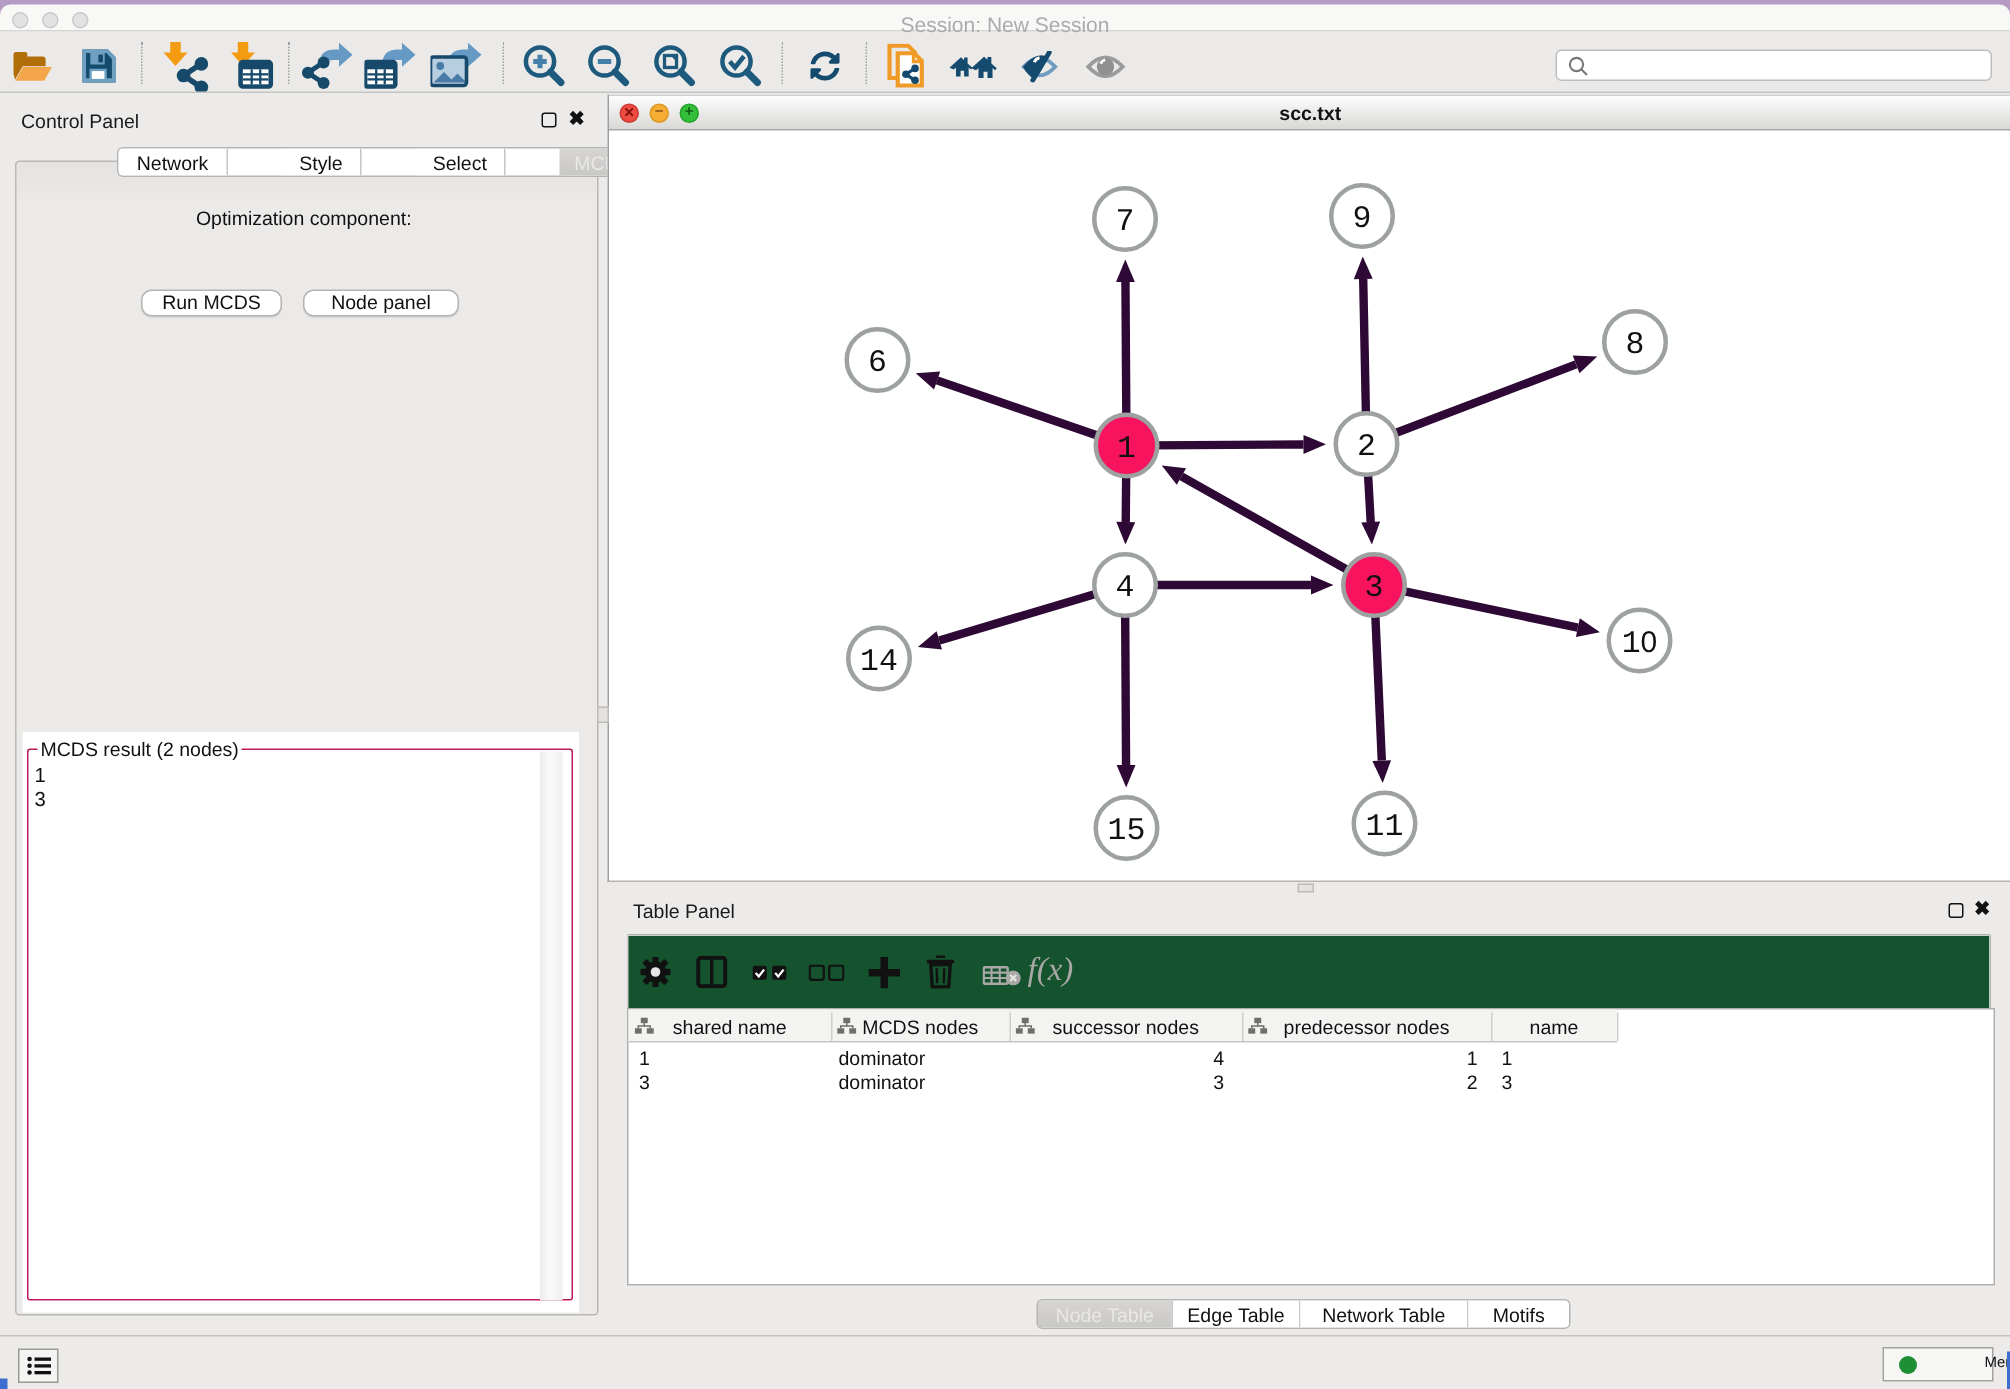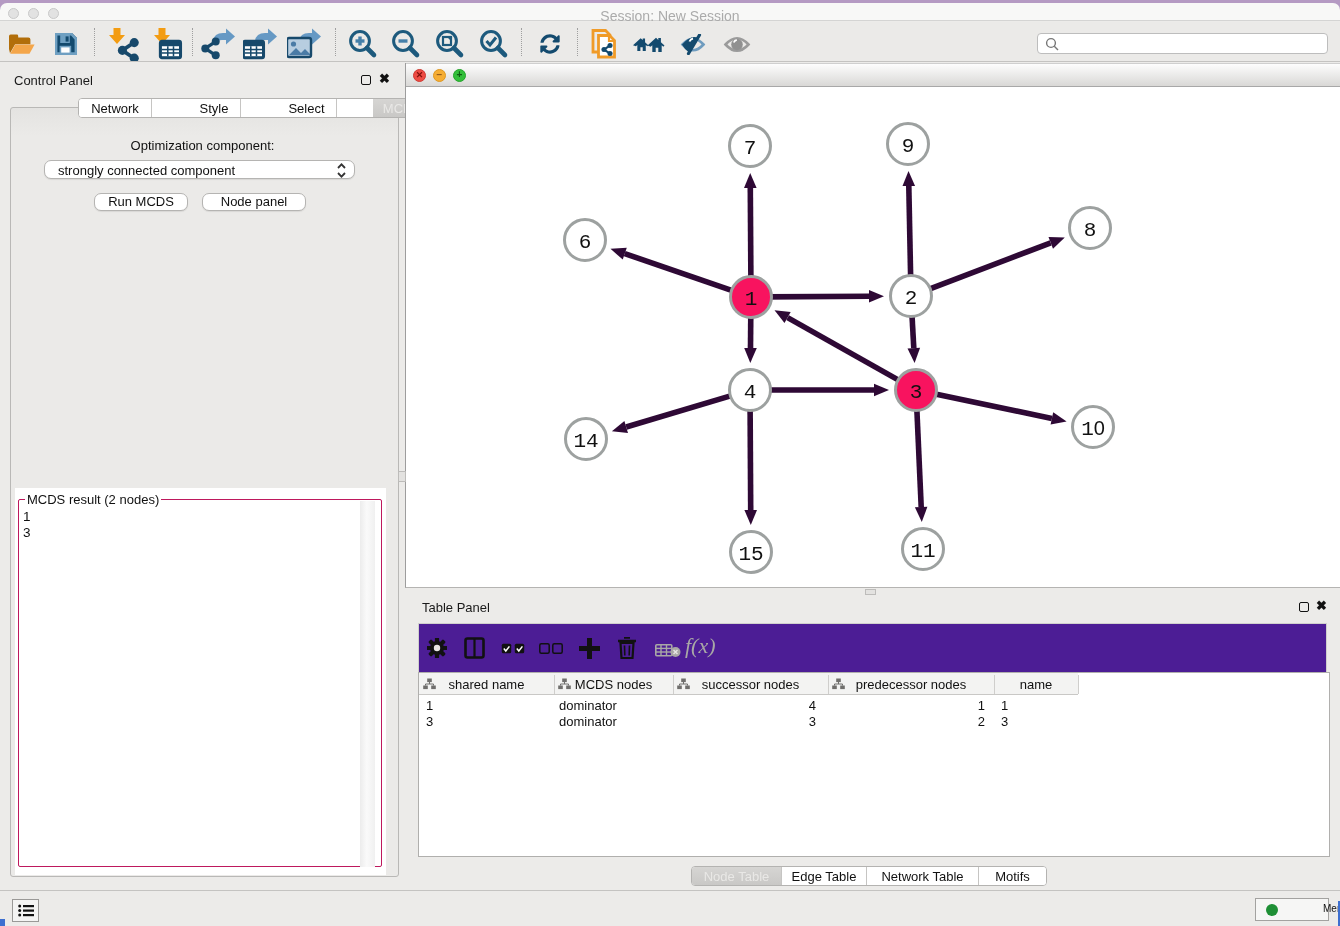--- a/index.html
+++ b/index.html
@@ -36,21 +36,21 @@
 #mcdstext { position:absolute; left:4px; top:9px; font-size:13.5px; color:#111; line-height:16px; }
 #mcdssb { position:absolute; right:6px; top:1px; width:15px; height:366px; background:linear-gradient(90deg,#ececec,#fafafa 45%,#f0f0f0); }
 
 #cwin { left:405px; top:63px; width:935px; height:525px; background:#fff; border-left:1px solid #9d9d9d; border-bottom:1px solid #b5b4b2; }
 #cwtitle { position:absolute; left:0; top:0; width:935px; height:24px; background:linear-gradient(#fdfdfd,#d9d8d6); border-bottom:1px solid #a8a8a8; border-top:1px solid #cfcfcf; }
 .mac { position:absolute; top:5px; width:13px; height:13px; border-radius:50%; }
 #cwtext { position:absolute; left:0; top:4px; width:935px; text-align:center; font-size:13px; font-weight:bold; color:#111; }
 
 #tpanel { left:405px; top:595px; width:935px; height:295px; background:#ecebe9; }
 #tptitle { position:absolute; left:17px; top:5px; font-size:13px; color:#1a1a1a; }
-#ttoolbar { position:absolute; left:13px; top:28px; width:909px; height:49px; background:#4c1d95; border:1px solid #d0cfcd; border-bottom:none;text-decoration:underline; }
+#ttoolbar { position:absolute; left:13px; top:28px; width:909px; height:49px; background:#14532d; border:1px solid #d0cfcd; border-bottom:none;text-decoration:underline; }
 #ttable { position:absolute; left:13px; top:77px; width:912px; height:185px; background:#fff; border:1px solid #b0afad; }
 #thead { position:absolute; left:0; top:0; width:659px; height:22px; background:#f3f3f2; border-bottom:1px solid #c9c8c6; }
 .th { position:absolute; top:0; height:22px; font-size:13px; color:#111; display:flex; align-items:center; justify-content:center; }
 .thsep { position:absolute; top:2px; height:19px; width:0; border-left:1px solid #cfcecc; }
 .td { position:absolute; font-size:13px; color:#111; }
 #btabs { position:absolute; left:286px; top:271px; height:20px; display:flex; border:1px solid #b4b3b1; border-radius:4px; overflow:hidden; background:#fff; }
 
 #statusbar { left:0; top:890px; width:1340px; height:36px; background:#ecebe9; border-top:1px solid #c4c3c1; }
 #listbtn { position:absolute; left:12px; top:8px; width:27px; height:23px; background:#f4f4f3; border:1px solid #9a9997; }
 #membtn { position:absolute; left:1255px; top:7px; width:74px; height:23px; background:#f6f6f5; border:1px solid #a3a2a0; font-size:13px; color:#111; }
@@ -208,43 +208,37 @@
   <div class="sqicon" style="left:361px; top:13px;"></div>
   <div class="xicon" style="left:379px; top:9px;">✖</div>
   <div id="cpane"></div>
   <div id="tabs">
     <div class="tab" style="width:73px">Network</div>
     <div class="tab" style="width:53px">Style</div>
     <div class="tab" style="width:60px">Select</div>
     <div class="tab tabsel" style="width:58px">MCDS</div>
   </div>
   <div class="abs" id="optlabel">Optimization component:</div>
-  <div id="dropdown">
-      <span>strongly connected component</span>
-    <svg width="11" height="15" viewBox="0 0 11 15" style="position:absolute;right:7px;top:2px">
-      <path d="M2 5 L5.5 1.4 L9 5" fill="none" stroke="#333" stroke-width="1.8"></path>
-        <path d="M2 10 L5.5 13.6 L9 10" fill="none" stroke="#333" stroke-width="1.8"></path>
-    </svg>
-  </div>
   <div class="btn" style="left:94px; top:131px; width:94px;">Run MCDS</div>
   <div class="btn" style="left:202px; top:131px; width:104px;">Node panel</div>
   <div id="mcdsbox">
     <div id="mcdsgroup">
       <div id="mcdslegend">MCDS result (2 nodes)</div>
       <div id="mcdstext">1<br>3</div>
       <div id="mcdssb"></div>
     </div>
   </div>
 </div>
 
 <div class="abs" id="cwin">
   <div id="cwtitle">
     <div class="mac" style="left:7px; background:#ee4b43; border:1px solid #cd3a33; color:#7e100c; font-size:9px; font-weight:bold; text-align:center; line-height:11px;">✕</div>
     <div class="mac" style="left:27px; background:#f6ad33; border:1px solid #dd9721; color:#91591a; font-size:10px; font-weight:bold; text-align:center; line-height:10px;">−</div>
     <div class="mac" style="left:47px; background:#33bf3a; border:1px solid #23a32b; color:#0e5d11; font-size:10px; font-weight:bold; text-align:center; line-height:10px;">+</div>
+    <div id="cwtext">scc.txt</div>
   </div>
   <svg id="graph" style="position:absolute; left:0; top:25px;" width="935" height="500" viewBox="0 0 935 500">
 <line x1="344.9" y1="193.0" x2="344.3" y2="100.0" stroke="#2e0935" stroke-width="5.6"></line>
 <polygon points="344.2,85.0 350.6,100.0 338.0,100.0" fill="#2e0935"></polygon>
 <line x1="329.9" y1="203.8" x2="218.7" y2="165.6" stroke="#2e0935" stroke-width="5.6"></line>
 <polygon points="204.5,160.8 220.8,159.7 216.7,171.6" fill="#2e0935"></polygon>
 <line x1="361.0" y1="208.9" x2="463.0" y2="208.3" stroke="#2e0935" stroke-width="5.6"></line>
 <polygon points="478.0,208.2 463.0,214.6 463.0,202.0" fill="#2e0935"></polygon>
 <line x1="344.8" y1="225.0" x2="344.5" y2="260.0" stroke="#2e0935" stroke-width="5.6"></line>
 <polygon points="344.3,275.0 338.2,259.9 350.8,260.1" fill="#2e0935"></polygon>

